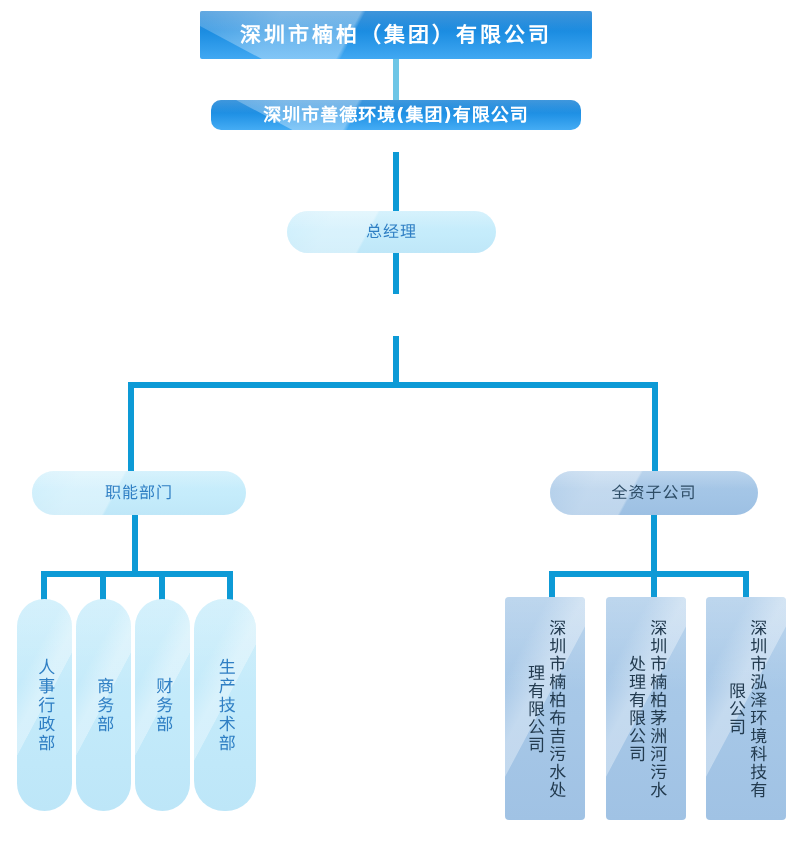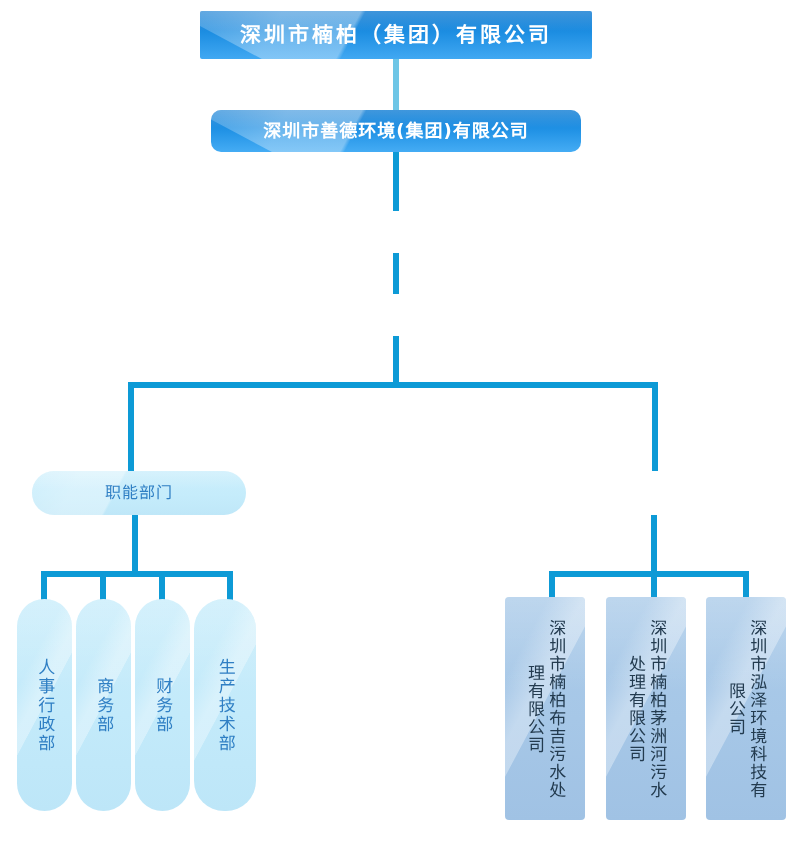--- a/index.html
+++ b/index.html
@@ -154,39 +154,45 @@
 <body>
 
 <div id="chart-root">
 
   <div class="node header-bar" style="left:200px; top:11px; width:392px; height:48px;">
     <span class="label">深圳市楠柏（集团）有限公司</span>
   </div>
 
   <div class="conn v thin" style="left:393px; top:59px; width:6px; height:51px;"></div>
 
-  <div class="node subheader-bar" style="left:211px; top:110px; width:370px; height:42px;">
+  <div class="node subheader-bar" style="left:211px; top:100px; width:370px; height:30px;">
     <span class="label">深圳市善德环境(集团)有限公司</span>
   </div>
 
   <div class="conn v" style="left:393px; top:152px; width:6px; height:59px;"></div>
 
+  <div class="node capsule" style="left:287px; top:211px; width:209px; height:42px;">
+    <span class="label">总经理</span>
+  </div>
 
   <div class="conn v" style="left:393px; top:253px; width:6px; height:41px;"></div>
 
 
   <div class="conn v" style="left:393px; top:336px; width:6px; height:49px;"></div>
   <div class="conn h" style="left:128px; top:382px; width:530px; height:6px;"></div>
   <div class="conn v" style="left:128px; top:382px; width:6px; height:89px;"></div>
   <div class="conn v" style="left:652px; top:382px; width:6px; height:89px;"></div>
 
   <div class="node capsule" style="left:32px; top:471px; width:214px; height:44px;">
     <span class="label">职能部门</span>
   </div>
 
+  <div class="node capsule-dark" style="left:550px; top:471px; width:208px; height:44px;">
+    <span class="label">全资子公司</span>
+  </div>
 
   <div class="conn v" style="left:132px; top:515px; width:6px; height:62px;"></div>
   <div class="conn h" style="left:41px; top:571px; width:192px; height:6px;"></div>
   <div class="conn v" style="left:41px;  top:571px; width:6px; height:30px;"></div>
   <div class="conn v" style="left:100px; top:571px; width:6px; height:30px;"></div>
   <div class="conn v" style="left:159px; top:571px; width:6px; height:30px;"></div>
   <div class="conn v" style="left:227px; top:571px; width:6px; height:30px;"></div>
 
   <div class="conn v" style="left:651px; top:515px; width:6px; height:62px;"></div>
   <div class="conn h" style="left:549px; top:571px; width:200px; height:6px;"></div>

